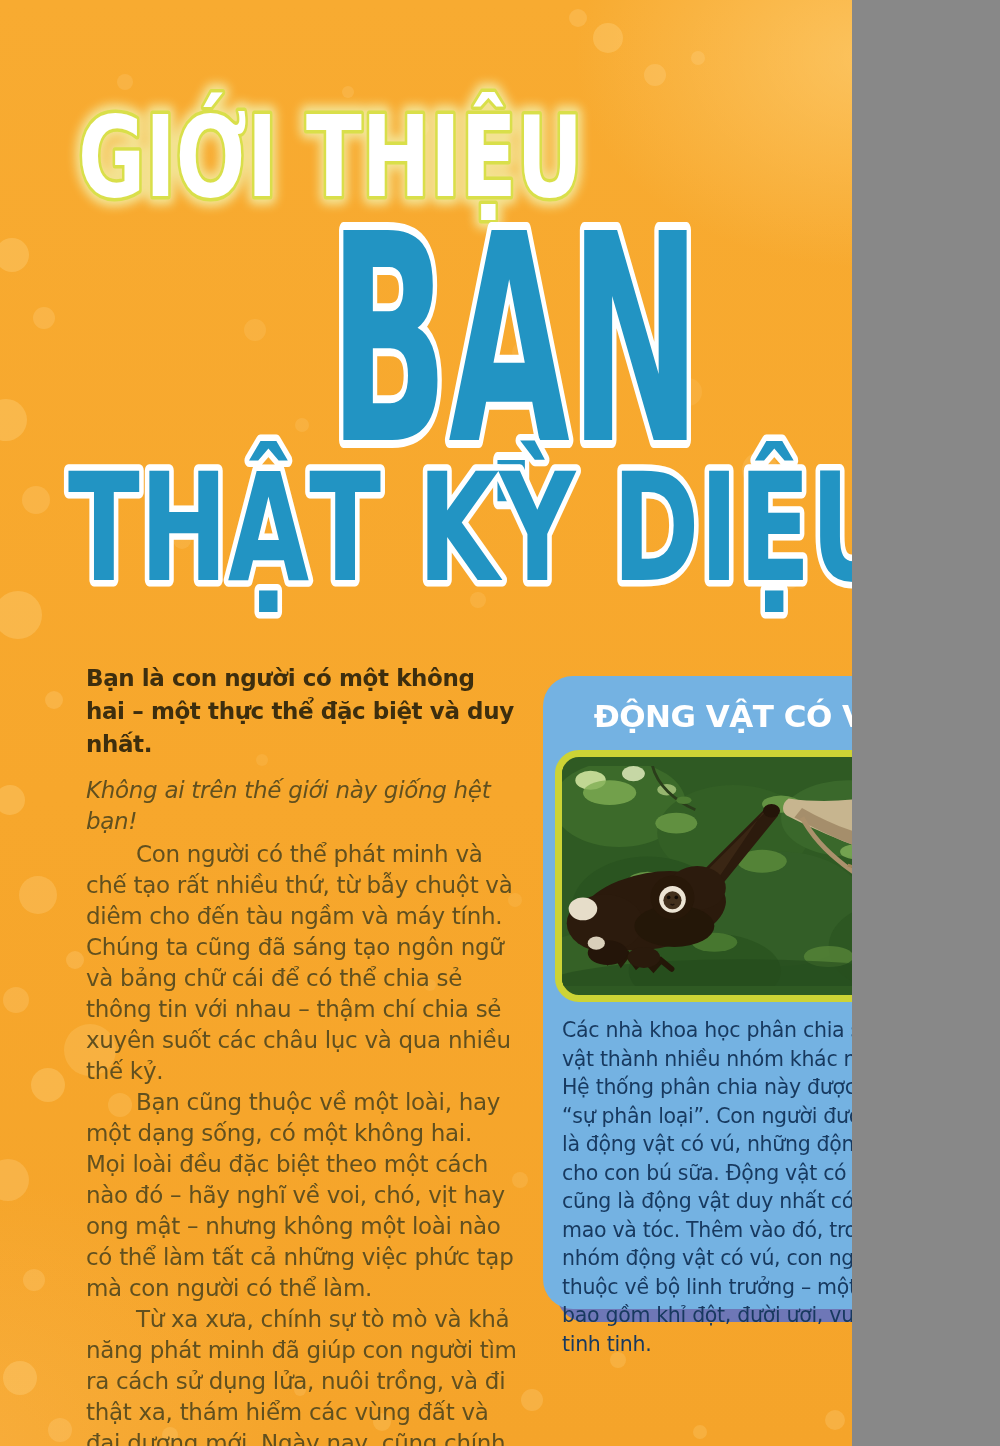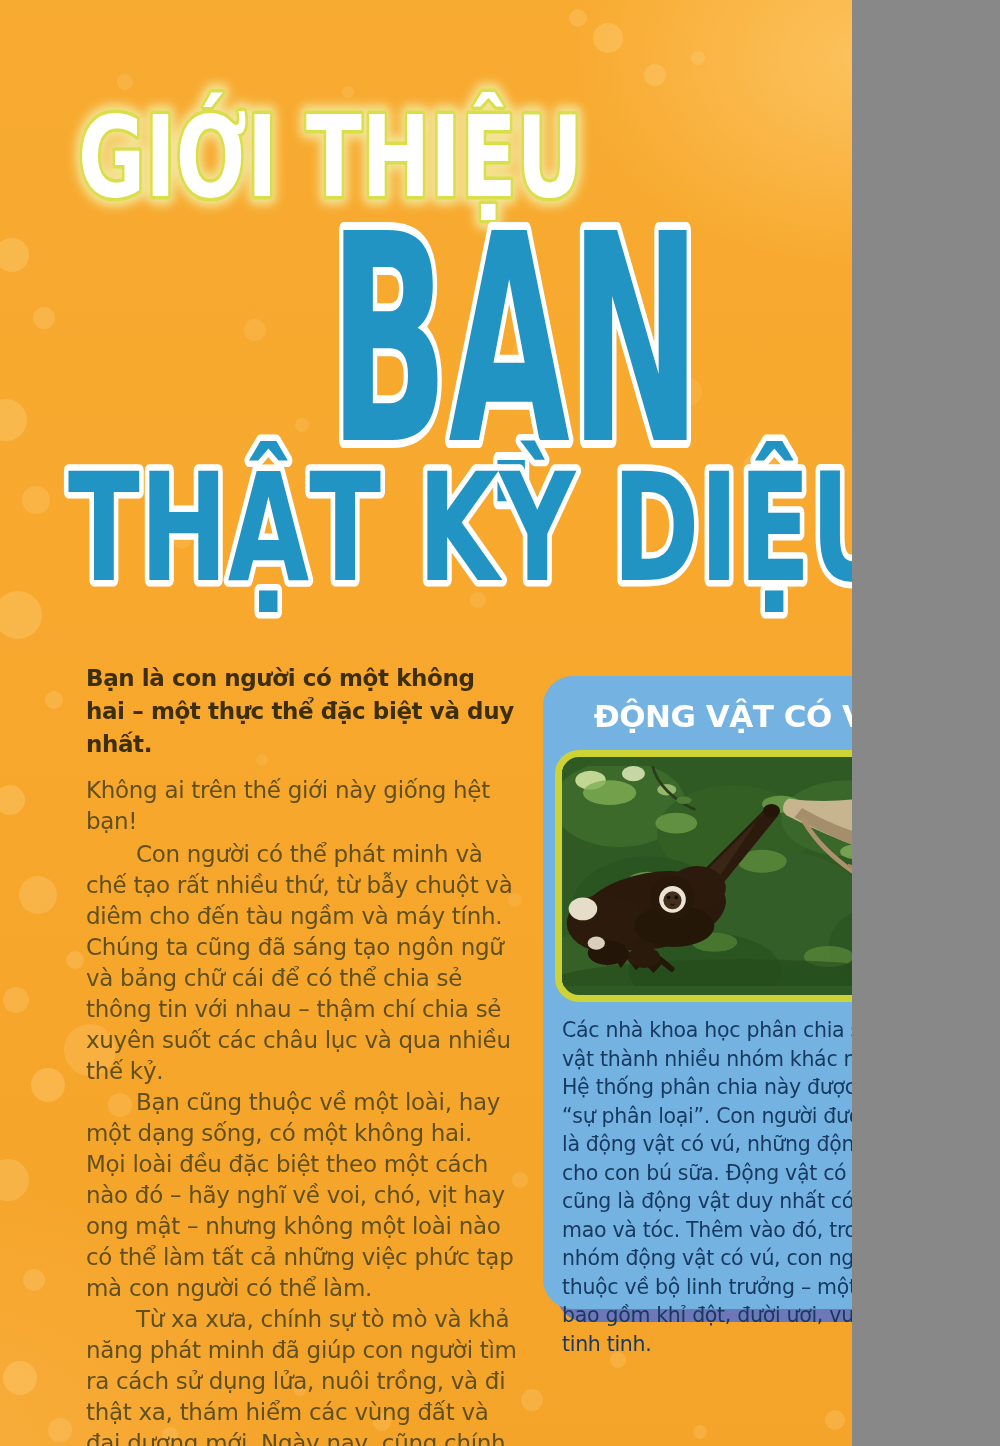--- a/index.html
+++ b/index.html
@@ -42,21 +42,21 @@
   }
   .article {
     position:absolute; left:86px; top:662px; width:432px;
     color:#61501f; font-size:23px; line-height:31px; letter-spacing:-0.3px;
   }
   .lead-bold {
     font-weight:bold; color:#3d2e0e;
     font-size:23px; line-height:33px; letter-spacing:-0.4px;
     margin-bottom:14px;
   }
-  .opener { margin-bottom:2px; }
+  .opener { margin-bottom:2px;font-style:italic; }
   .para { text-indent:50px; }
   .factbox {
     position:absolute; left:543px; top:676px; width:398px; height:633px;
     background:#74b2e2; border-radius:30px;
     box-shadow:13px 13px 0 #6e77b7;
   }
   .factbox-title {
     margin-top:21px; text-align:center; color:#ffffff;
     font-weight:bold; font-size:31px; line-height:38px; letter-spacing:-0.5px;
   }

